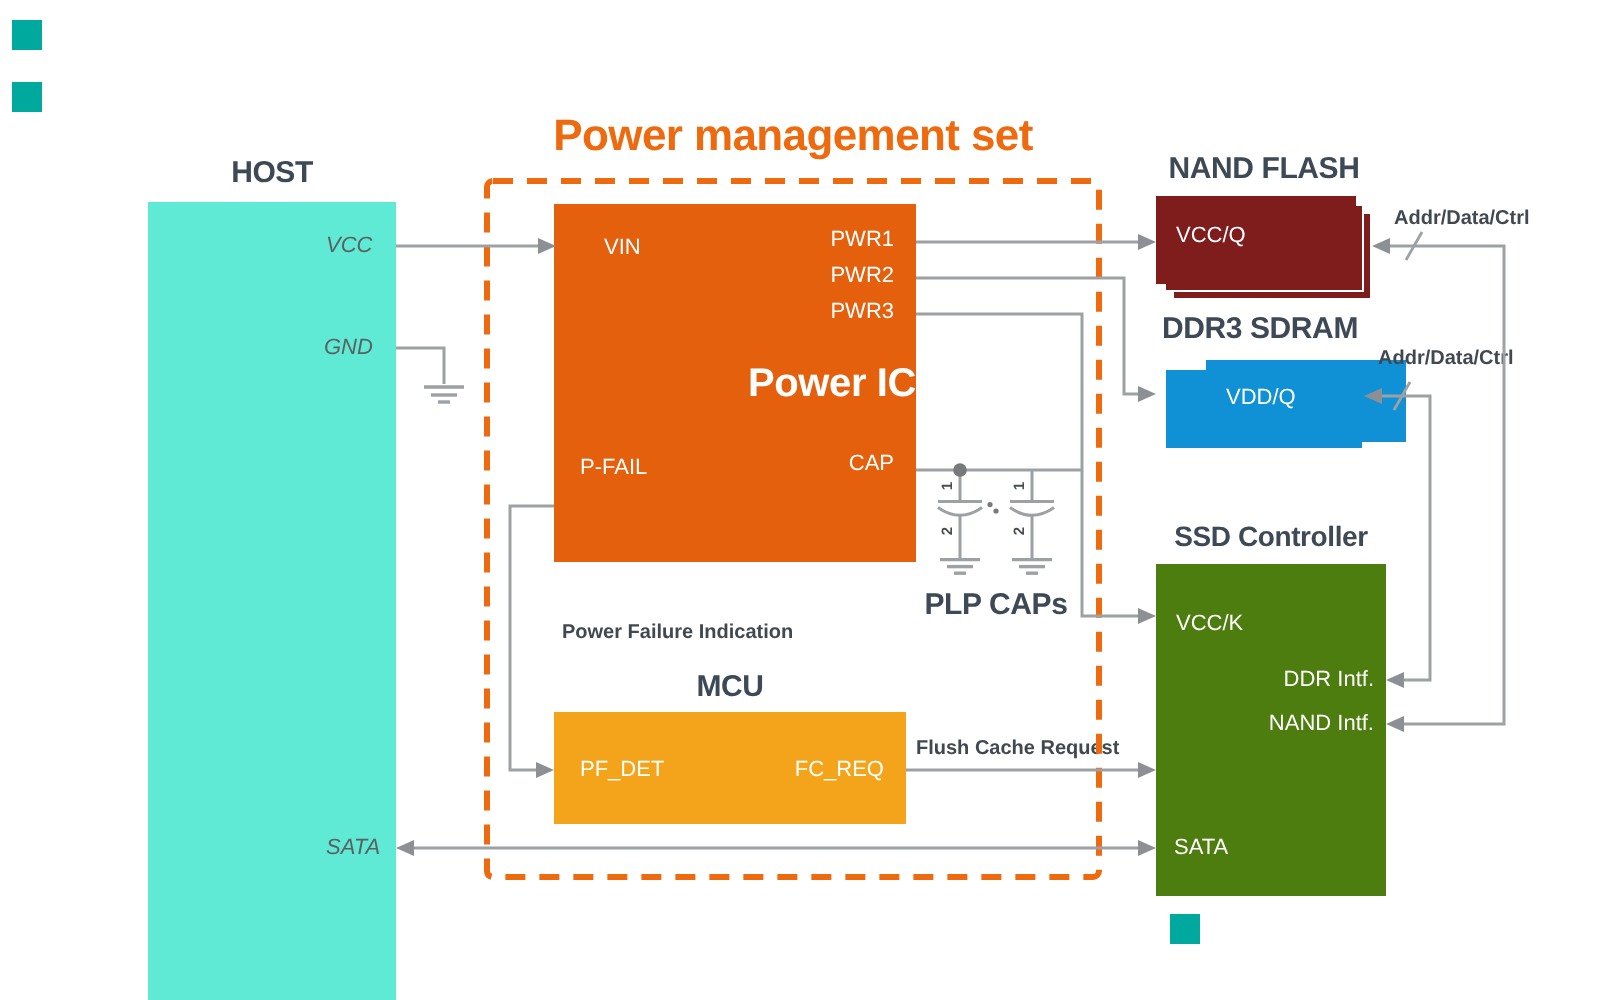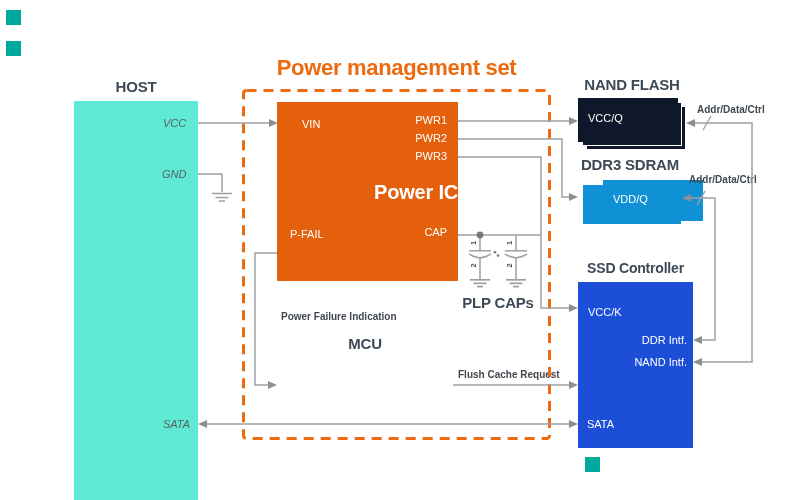--- a/index.html
+++ b/index.html
@@ -25,22 +25,22 @@
   .h-host{left:74px;top:78px;width:124px;}
   .h-mcu{left:277px;top:335px;width:176px;}
   .h-nand{left:578px;top:76px;width:108px;}
   .h-ddr{left:576px;top:156px;width:108px;}
   .h-ssd{left:578px;top:260px;width:115px;font-size:14px;}
   .h-plp{left:448px;top:294px;width:100px;}
   .block{position:absolute;}
   .host{left:74px;top:101px;width:124px;height:440px;background:#5eead4;font-style:italic;}
   .power-ic{left:277px;top:102px;width:181px;height:179px;background:#E5600D;}
   .mcu{left:277px;top:356px;width:176px;height:56px;background:#F4A41B;}
-  .ssd{left:578px;top:282px;width:115px;height:166px;background:#1d4ed8;}
-  .sheet{position:absolute;width:100px;background:#0f172a;border:1.5px solid #ffffff;}
+  .ssd{left:578px;top:282px;width:115px;height:166px;background:#4d7c0f;}
+  .sheet{position:absolute;width:100px;background:#7f1d1d;border:1.5px solid #ffffff;}
   .nand-s3{left:586px;top:106px;height:44px;}
   .nand-s2{left:582px;top:102px;height:44px;}
   .nand-s1{left:578px;top:98px;height:44px;border:none;}
   .ddr-s2{left:582px;top:184px;height:41px;background:#1090D5;}
   .ddr-s1{left:603px;top:180px;height:41px;background:#1090D5;border:none;}
   .pin{position:absolute;font-size:11px;color:#ffffff;white-space:nowrap;}
   .pin.gray{color:#5D6063;}
   .pic-label{
     position:absolute;left:0;right:0;top:79px;text-align:right;
     font-size:20px;font-weight:bold;color:#ffffff;letter-spacing:-0.2px;
@@ -97,20 +97,24 @@
   <div class="block power-ic">
     <div class="pic-label">Power IC</div>
     <span class="pin" style="left:13px;top:16px;margin-left:12px;">VIN</span>
     <span class="pin" style="right:11px;top:12px;">PWR1</span>
     <span class="pin" style="right:11px;top:30px;">PWR2</span>
     <span class="pin" style="right:11px;top:48px;">PWR3</span>
     <span class="pin" style="right:11px;top:124px;">CAP</span>
     <span class="pin" style="left:13px;top:126px;">P-FAIL</span>
   </div>
 
+  <div class="block mcu">
+    <span class="pin" style="left:13px;top:23px;">PF_DET</span>
+    <span class="pin" style="right:11px;top:23px;">FC_REQ</span>
+  </div>
 
   <div class="note n-pfi">Power Failure Indication</div>
   <div class="note n-fcr">Flush Cache Request</div>
   <div class="note n-adc1">Addr/Data/Ctrl</div>
   <div class="note n-adc2">Addr/Data/Ctrl</div>
 
   <svg class="wires" viewBox="0 0 800 500">
 
     <rect x="243.5" y="90.5" width="306" height="348" rx="3" fill="none" stroke="#ED6A0F" stroke-width="3" stroke-dasharray="10 7"></rect>
 

